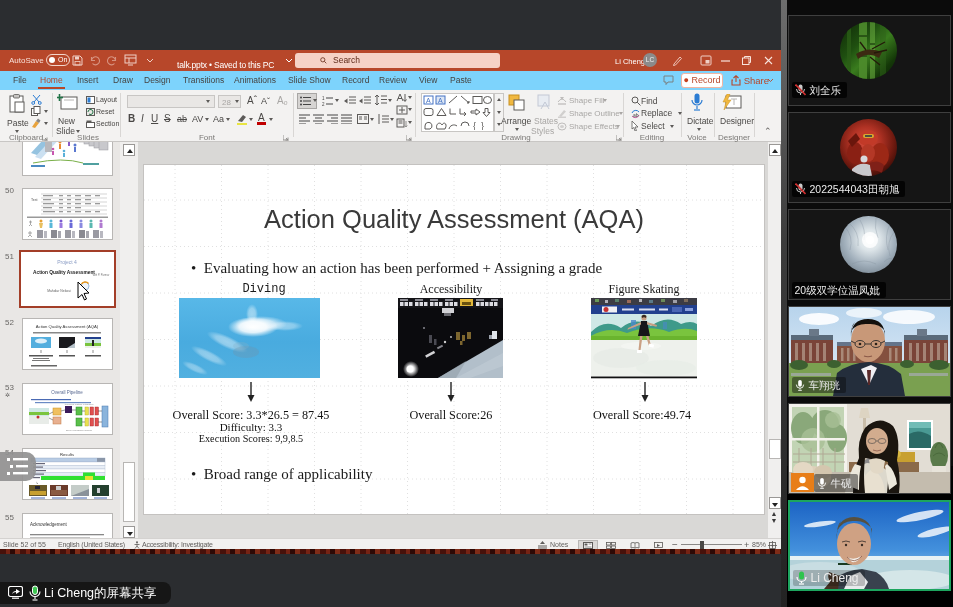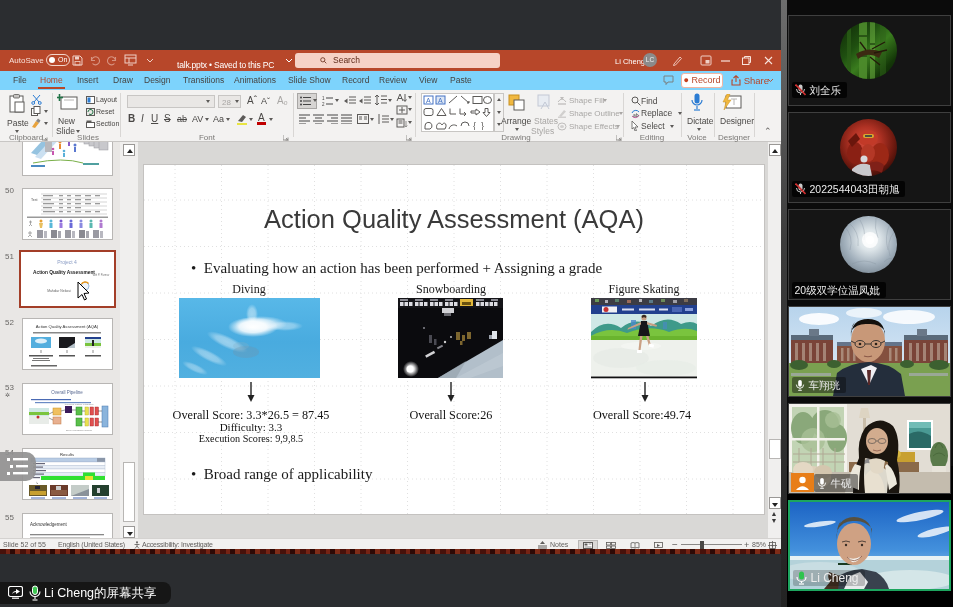--- a/index.html
+++ b/index.html
@@ -752,22 +752,22 @@
               <line x1="0" y1="81.5" x2="620" y2="81.5"></line>
               <line x1="0" y1="128" x2="620" y2="128"></line>
               <line x1="0" y1="174.5" x2="620" y2="174.5"></line>
               <line x1="0" y1="221" x2="620" y2="221"></line>
               <line x1="0" y1="267.5" x2="620" y2="267.5"></line>
               <line x1="0" y1="314" x2="620" y2="314"></line>
           </g>
         </svg>
         <div class="abs" style="left:0;top:40px;width:620px;text-align:center;font-size:25.5px;color:#3a3a3a;">Action Quality Assessment (AQA)</div>
         <div class="abs" style="left:47px;top:95px;font-family:'Liberation Serif',serif;font-size:15px;color:#1a1a1a;">•&nbsp; Evaluating how an action has been performed + Assigning a grade</div>
-        <div class="abs" style="left:55px;top:117px;width:100px;text-align:center;font-family:Liberation Serif, serif;font-size:12px;color:#1a1a1a;">Diving</div>
-        <div class="abs" style="left:257px;top:117px;width:100px;text-align:center;font-family:'Liberation Serif',serif;font-size:12px;color:#1a1a1a;">Snowboarding</div>
+        <div class="abs" style="left:70px;top:117px;width:100px;text-align:center;font-family:Liberation Mono, monospace;font-size:12px;color:#1a1a1a;">Diving</div>
+        <div class="abs" style="left:257px;top:117px;width:100px;text-align:center;font-family:'Liberation Serif',serif;font-size:12px;color:#1a1a1a;">Accessibility</div>
         <div class="abs" style="left:450px;top:117px;width:100px;text-align:center;font-family:'Liberation Serif',serif;font-size:12px;color:#1a1a1a;">Figure Skating</div>
 
         <svg class="abs" style="left:35px;top:133px;" width="141" height="80" viewBox="0 0 141 80">
           <defs>
             <radialGradient id="spl" cx="50%" cy="50%" r="50%">
                 <stop offset="0%" stop-color="#fff"></stop>
                 <stop offset="55%" stop-color="#fff" stop-opacity=".85"></stop>
                 <stop offset="100%" stop-color="#fff" stop-opacity="0"></stop>
               </radialGradient>
             <linearGradient id="dvbg" x1="0" y1="0" x2="0" y2="1">

